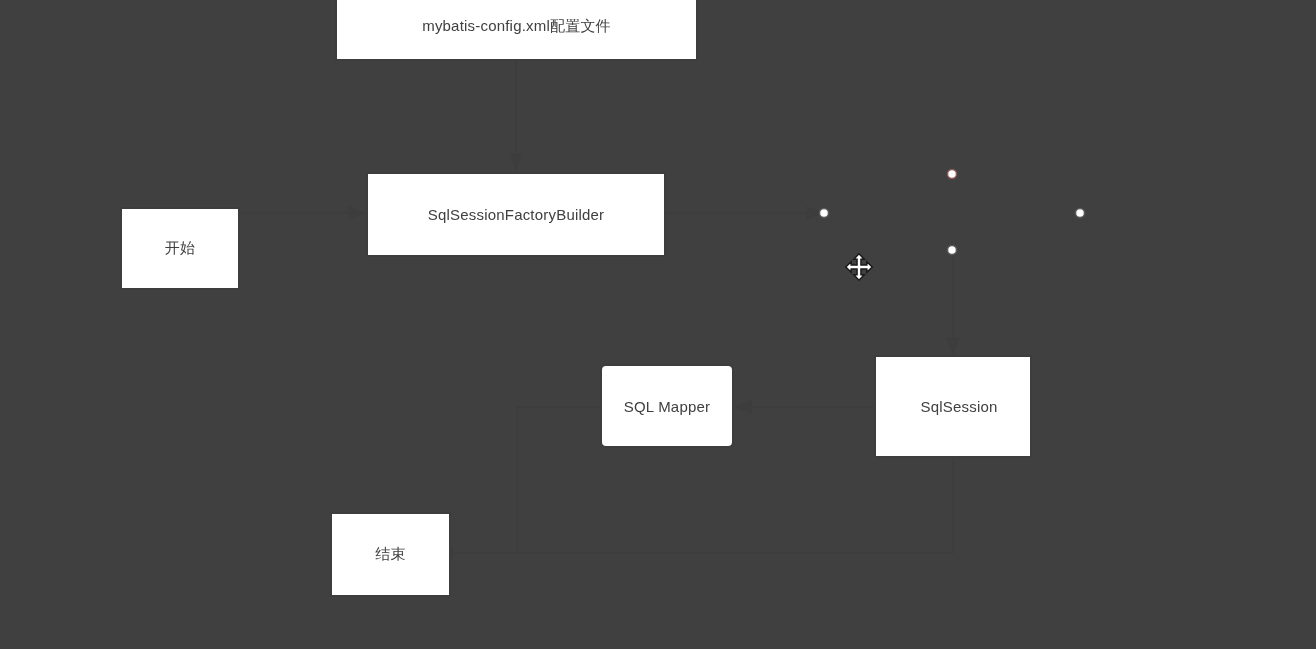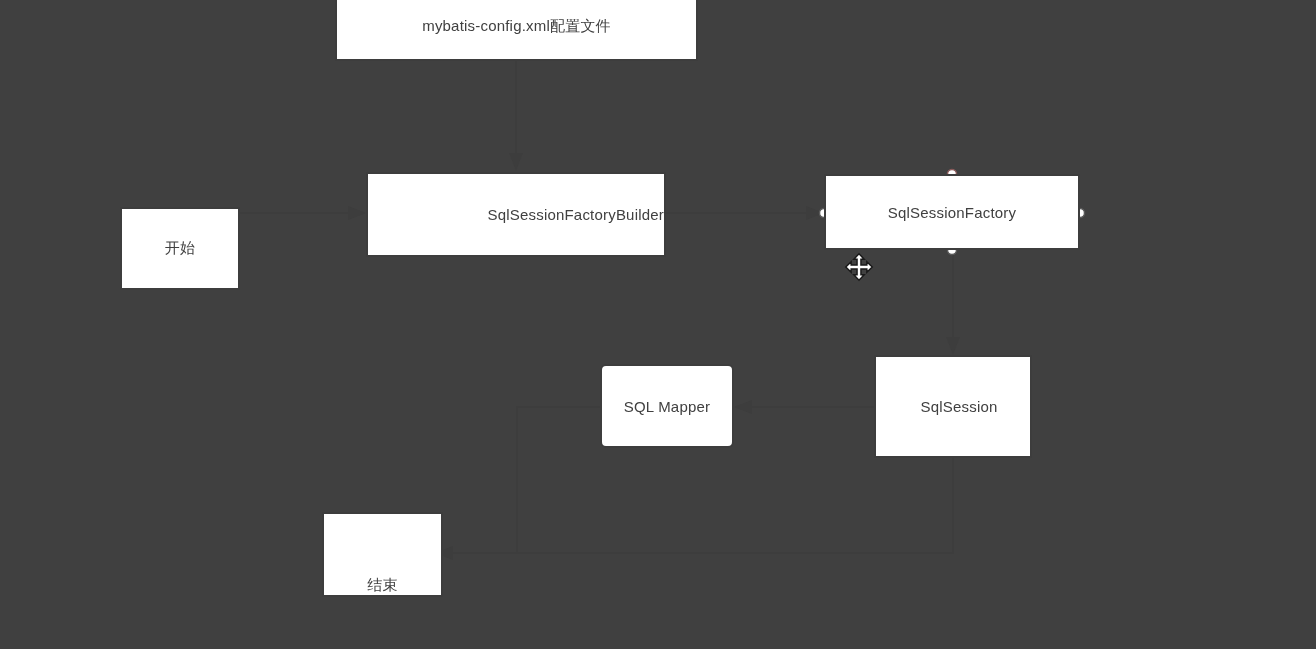--- a/index.html
+++ b/index.html
@@ -35,25 +35,25 @@
     width: 1316px; height: 649px;
     pointer-events: none;
   }
   #edges-layer [data-interactable="true"] { pointer-events: stroke; }
   #edges-layer polygon[data-interactable="true"],
   #edges-layer circle[data-interactable="true"] { pointer-events: all; }
 
   
   #node-config  { left: 335px; top: -9px;  width: 363px; height: 70px; }
   #node-start   { left: 120px; top: 172px; width: 120px; height: 83px; margin-top: 35px; }
-  #node-builder { left: 366px; top: 172px; width: 300px; height: 85px; justify-content: flex-end; }
+  #node-builder { left: 366px; top: 172px; width: 300px; height: 85px; }
   #node-factory { left: 824px; top: 174px; width: 256px; height: 76px; }
   #node-session { left: 874px; top: 355px; width: 158px; height: 103px; padding-left: 12px; }
   #node-mapper  { left: 600px; top: 364px; width: 134px; height: 84px; border-radius: 6px; }
-  #node-end     { left: 322px; top: 512px; width: 121px; height: 85px; align-items: flex-end; }
+  #node-end     { left: 330px; top: 512px; width: 121px; height: 85px; }
 </style>
 </head>
 <body>
 
 <div id="canvas" data-interactable="true">
 
   <svg id="edges-layer" data-interactable="false" width="1316" height="649" viewBox="0 0 1316 649" xmlns="http://www.w3.org/2000/svg">
 
     <g data-interactable="true" stroke="#3d3d3d" stroke-width="2" fill="none">
       <line x1="516" y1="61" x2="516" y2="156"></line>
@@ -106,23 +106,20 @@
   </div>
 
   <div class="node" id="node-start" data-interactable="true">
     <span data-interactable="false">开始</span>
   </div>
 
   <div class="node" id="node-builder" data-interactable="true">
     <span data-interactable="false">SqlSessionFactoryBuilder</span>
   </div>
 
-  <div class="node" id="node-factory" data-interactable="true">
-    <span data-interactable="false">SqlSessionFactory</span>
-  </div>
 
   <div class="node" id="node-session" data-interactable="true">
     <span data-interactable="false">SqlSession</span>
   </div>
 
   <div class="node" id="node-mapper" data-interactable="true">
     <span data-interactable="false">SQL Mapper</span>
   </div>
 
   <div class="node" id="node-end" data-interactable="true">

